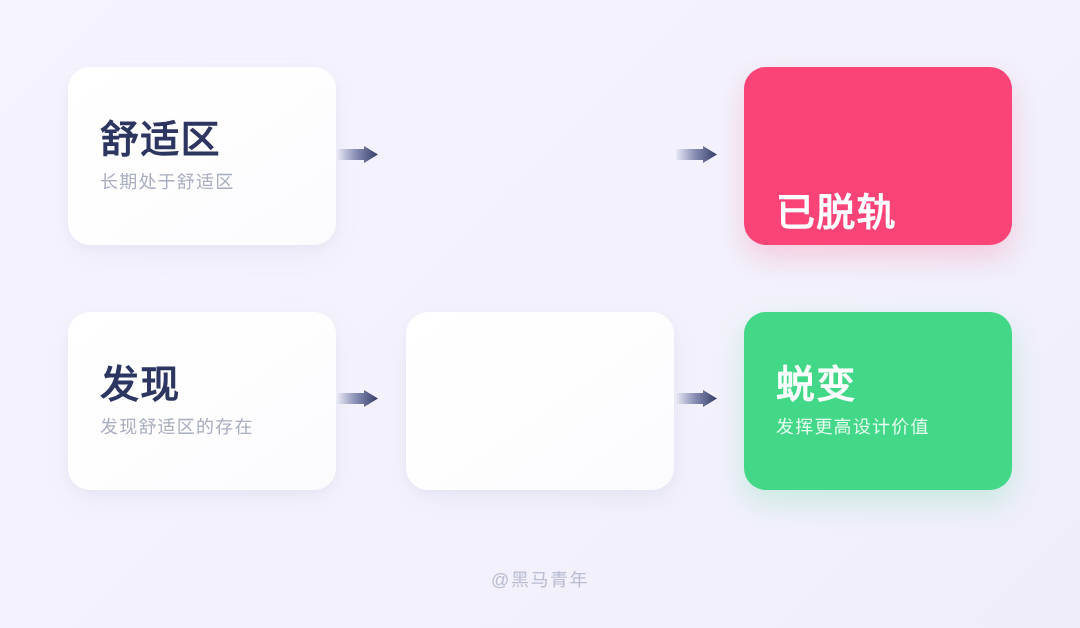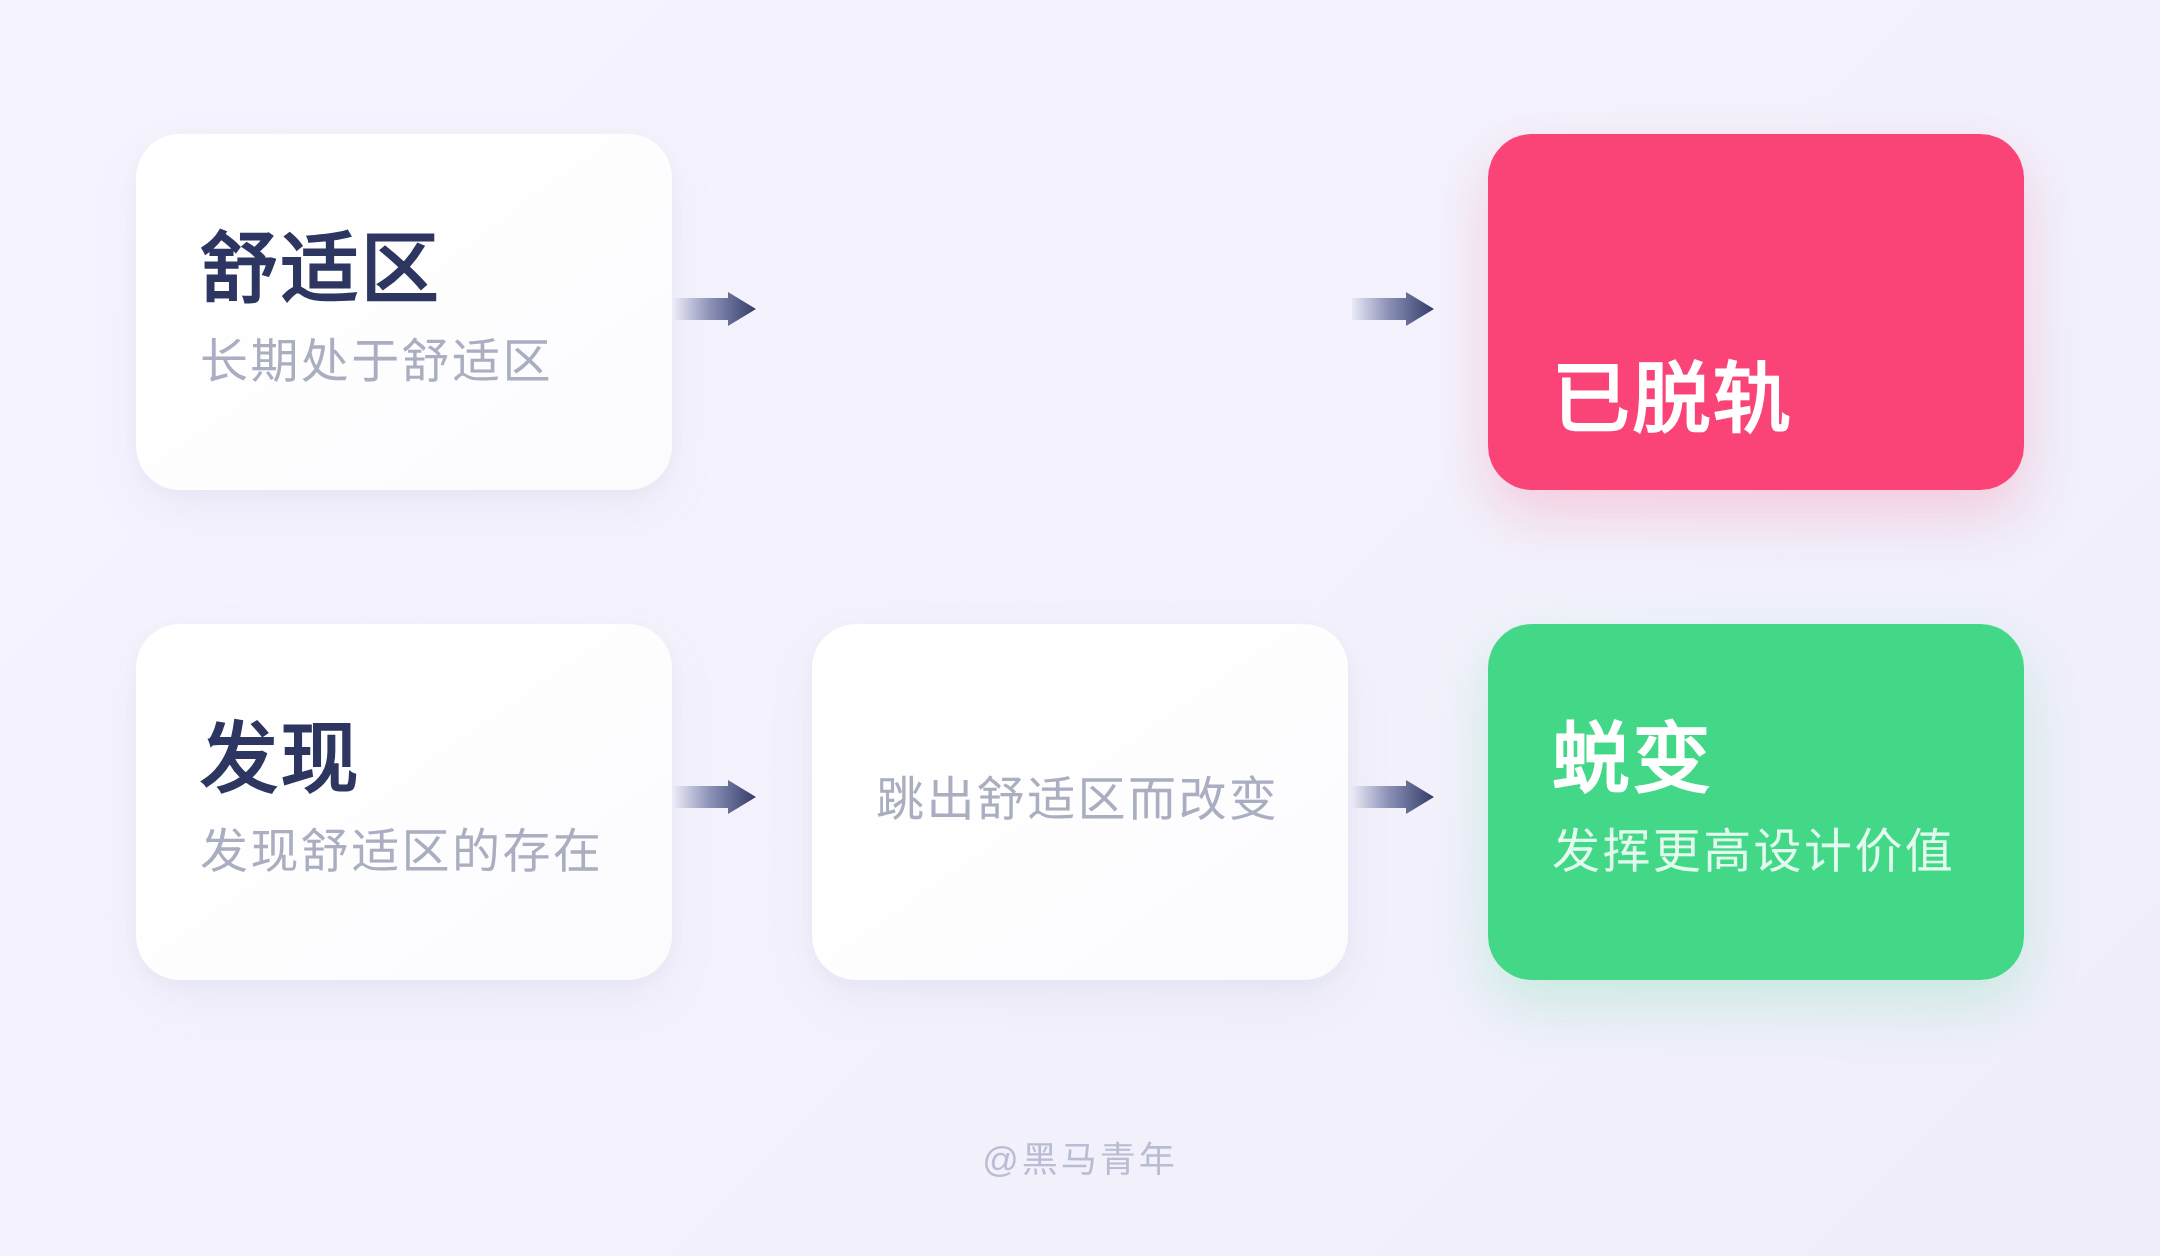--- a/index.html
+++ b/index.html
@@ -23,21 +23,21 @@
     background: linear-gradient(135deg, #f5f4fe 0%, #f3f2fc 55%, #eeedf9 100%);
   }
 
   
   .card {
     position: absolute;
     width: 268px;
     height: 178px;
     border-radius: 22px;
     box-sizing: border-box;
-    padding: 12px 32px;
+    padding: 0 32px;
     display: flex;
     flex-direction: column;
     justify-content: center;
     align-items: flex-start;
   }
 
   .card.plain {
     background: linear-gradient(145deg, #ffffff 0%, #fefeff 45%, #fbfbfe 100%);
     box-shadow: 0 10px 26px rgba(93, 96, 150, 0.07),
                 0 2px 8px rgba(93, 96, 150, 0.04);
@@ -57,21 +57,21 @@
   .card-title {
     font-size: 39px;
     font-weight: 700;
     line-height: 1.08;
     letter-spacing: 1.2px;
     margin: 0 0 11px 0;
     white-space: nowrap;
   }
 
   .card-subtitle {
-    font-size: 24px;
+    font-size: 18px;
     font-weight: 400;
     line-height: 1.2;
     letter-spacing: 1.2px;
     margin: 0;
     white-space: nowrap;
   }
 
   .plain .card-title   { color: #2d3561; }
   .plain .card-subtitle{ color: #a9aec0; }
 
@@ -167,21 +167,20 @@
           <stop offset="0%" stop-color="#e9e9f6"></stop>
           <stop offset="45%" stop-color="#8a90b6"></stop>
           <stop offset="100%" stop-color="#343c68"></stop>
         </linearGradient>
       </defs>
       <path d="M0 3 H27 V0 L41 8.5 L27 17 V14 H0 Z" fill="url(#ag3)"></path>
     </svg>
   </div>
 
   <div class="card plain r2 c2">
-    <div class="card-subtitle">跳出舒适区而改变</div>
   </div>
 
   <div class="arrow a-r2-2">
     <svg viewBox="0 0 41 17" xmlns="http://www.w3.org/2000/svg">
       <defs>
         <linearGradient id="ag4" x1="0" y1="0" x2="1" y2="0">
           <stop offset="0%" stop-color="#e9e9f6"></stop>
           <stop offset="45%" stop-color="#8a90b6"></stop>
           <stop offset="100%" stop-color="#343c68"></stop>
         </linearGradient>

